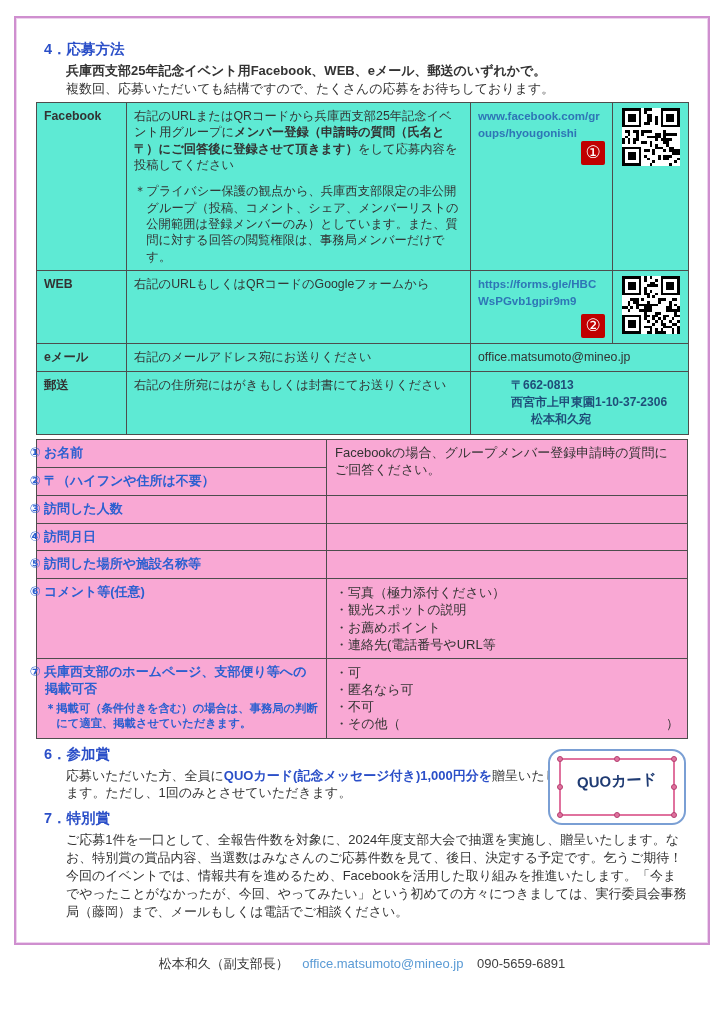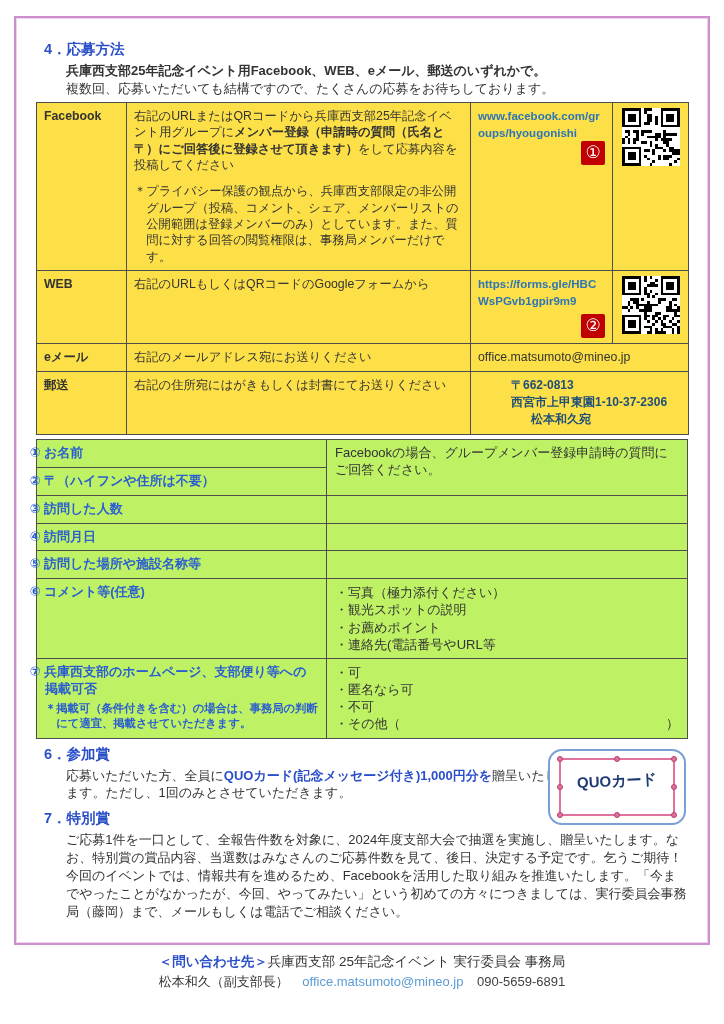--- a/index.html
+++ b/index.html
@@ -9,42 +9,42 @@
   .frame { position:absolute; left:14px; top:16px; width:696px; height:929px;
     border:2px solid #cf8fcf; box-shadow:0 0 0 1px #eed2ee inset;
     padding:19px 20px 6px 20px; background:#fff; overflow:hidden; }
 
   .sec-heading { color:#2b4fc8; font-weight:bold; font-size:14.5px; margin:3px 0 3px 8px; }
   .indent1 { margin-left:30px; }
   .blue-bold { color:#2b4fc8; font-weight:bold; }
   .body-line { font-size:13px; line-height:1.38; color:#333; }
 
   
-  table.t1 { border-collapse:collapse; width:652px; margin-top:4px; background:#fde047;
+  table.t1 { border-collapse:collapse; width:652px; margin-top:4px; background:#5eead4;
     table-layout:fixed; }
   table.t1 td { border:1px solid #4d4d4d; vertical-align:top; padding:5px 7px;
     font-size:12.3px; line-height:1.33; color:#333; }
   td.method { width:90px; color:#2b5fd0; font-weight:bold; font-size:13px; padding-top:7px; }
   td.desc   { width:344px; }
   td.urlcol { width:142px; position:relative; }
   td.qrcol  { width:76px; text-align:center; padding:6px 4px; }
   .desc-note { margin-top:10px; padding-left:1em; text-indent:-1em; }
   .url-text { color:#2e75b6; font-weight:bold; font-size:11.5px; line-height:1.45;
     word-break:break-all; }
   .badge { position:absolute; width:24px; height:24px; background:#c00000; color:#fff;
     font-size:17px; line-height:24px; text-align:center; border-radius:2px; }
   .badge-1 { right:7px; top:38px; }
   .badge-2 { right:7px; bottom:5px; }
   .email-val { color:#1f4fa0; font-size:11.5px; font-weight:normal; padding-top:4px; }
   .addr { color:#1f4e79; font-weight:bold; font-size:12px; line-height:1.45;margin-left:33px; }
   .addr-line3 { padding-left:20px; }
   svg.qr { width:58px; height:58px; background:#fff; }
 
   
-  table.t2 { border-collapse:collapse; width:652px; margin-top:4px; background:#bef264;
+  table.t2 { border-collapse:collapse; width:652px; margin-top:4px; background:#f9a8d4;
     table-layout:fixed; }
   table.t2 td { border:1px solid #4d4d4d; vertical-align:top; padding:5px 8px;
     font-size:13px; line-height:1.3; }
   td.lbl { width:290px; color:#2b5fd0; font-weight:bold; padding-left:1.6em; text-indent:-1.2em; }
   td.val { color:#333; }
   .lbl-note { display:block; color:#2b5fd0; font-weight:bold; font-size:11.3px;
     margin-top:3px; padding-left:1em; text-indent:-1em; line-height:1.35; }
   .bullet { line-height:1.32; }
   .opt-other { display:flex; justify-content:space-between; }
 
@@ -420,19 +420,18 @@
 
     <div class="sec-heading" style="margin-top:7px">7．特別賞</div>
     <div class="body-line indent1">ご応募1件を一口として、全報告件数を対象に、2024年度支部大会で抽選を実施し、贈呈いたします。なお、特別賞の賞品内容、当選数はみなさんのご応募件数を見て、後日、決定する予定です。乞うご期待！</div>
   </div>
 
   <div class="body-line indent1">今回のイベントでは、情報共有を進めるため、Facebookを活用した取り組みを推進いたします。「今までやったことがなかったが、今回、やってみたい」という初めての方々につきましては、実行委員会事務局（藤岡）まで、メールもしくは電話でご相談ください。</div>
 
 </div>
 
 <div class="footer">
-  <div class="footer-line1"><span class="blue-bold">＜問い合わせ先＞</span><span>兵庫西支部 25年記念イベント 実行委員会 事務局</span></div>
   <div class="contact-row">
     <span class="name">松本和久（副支部長）</span>
     <span class="email">office.matsumoto@mineo.jp</span>
     <span class="phone">090-5659-6891</span>
   </div>
 </div>
 
 </body></html>

